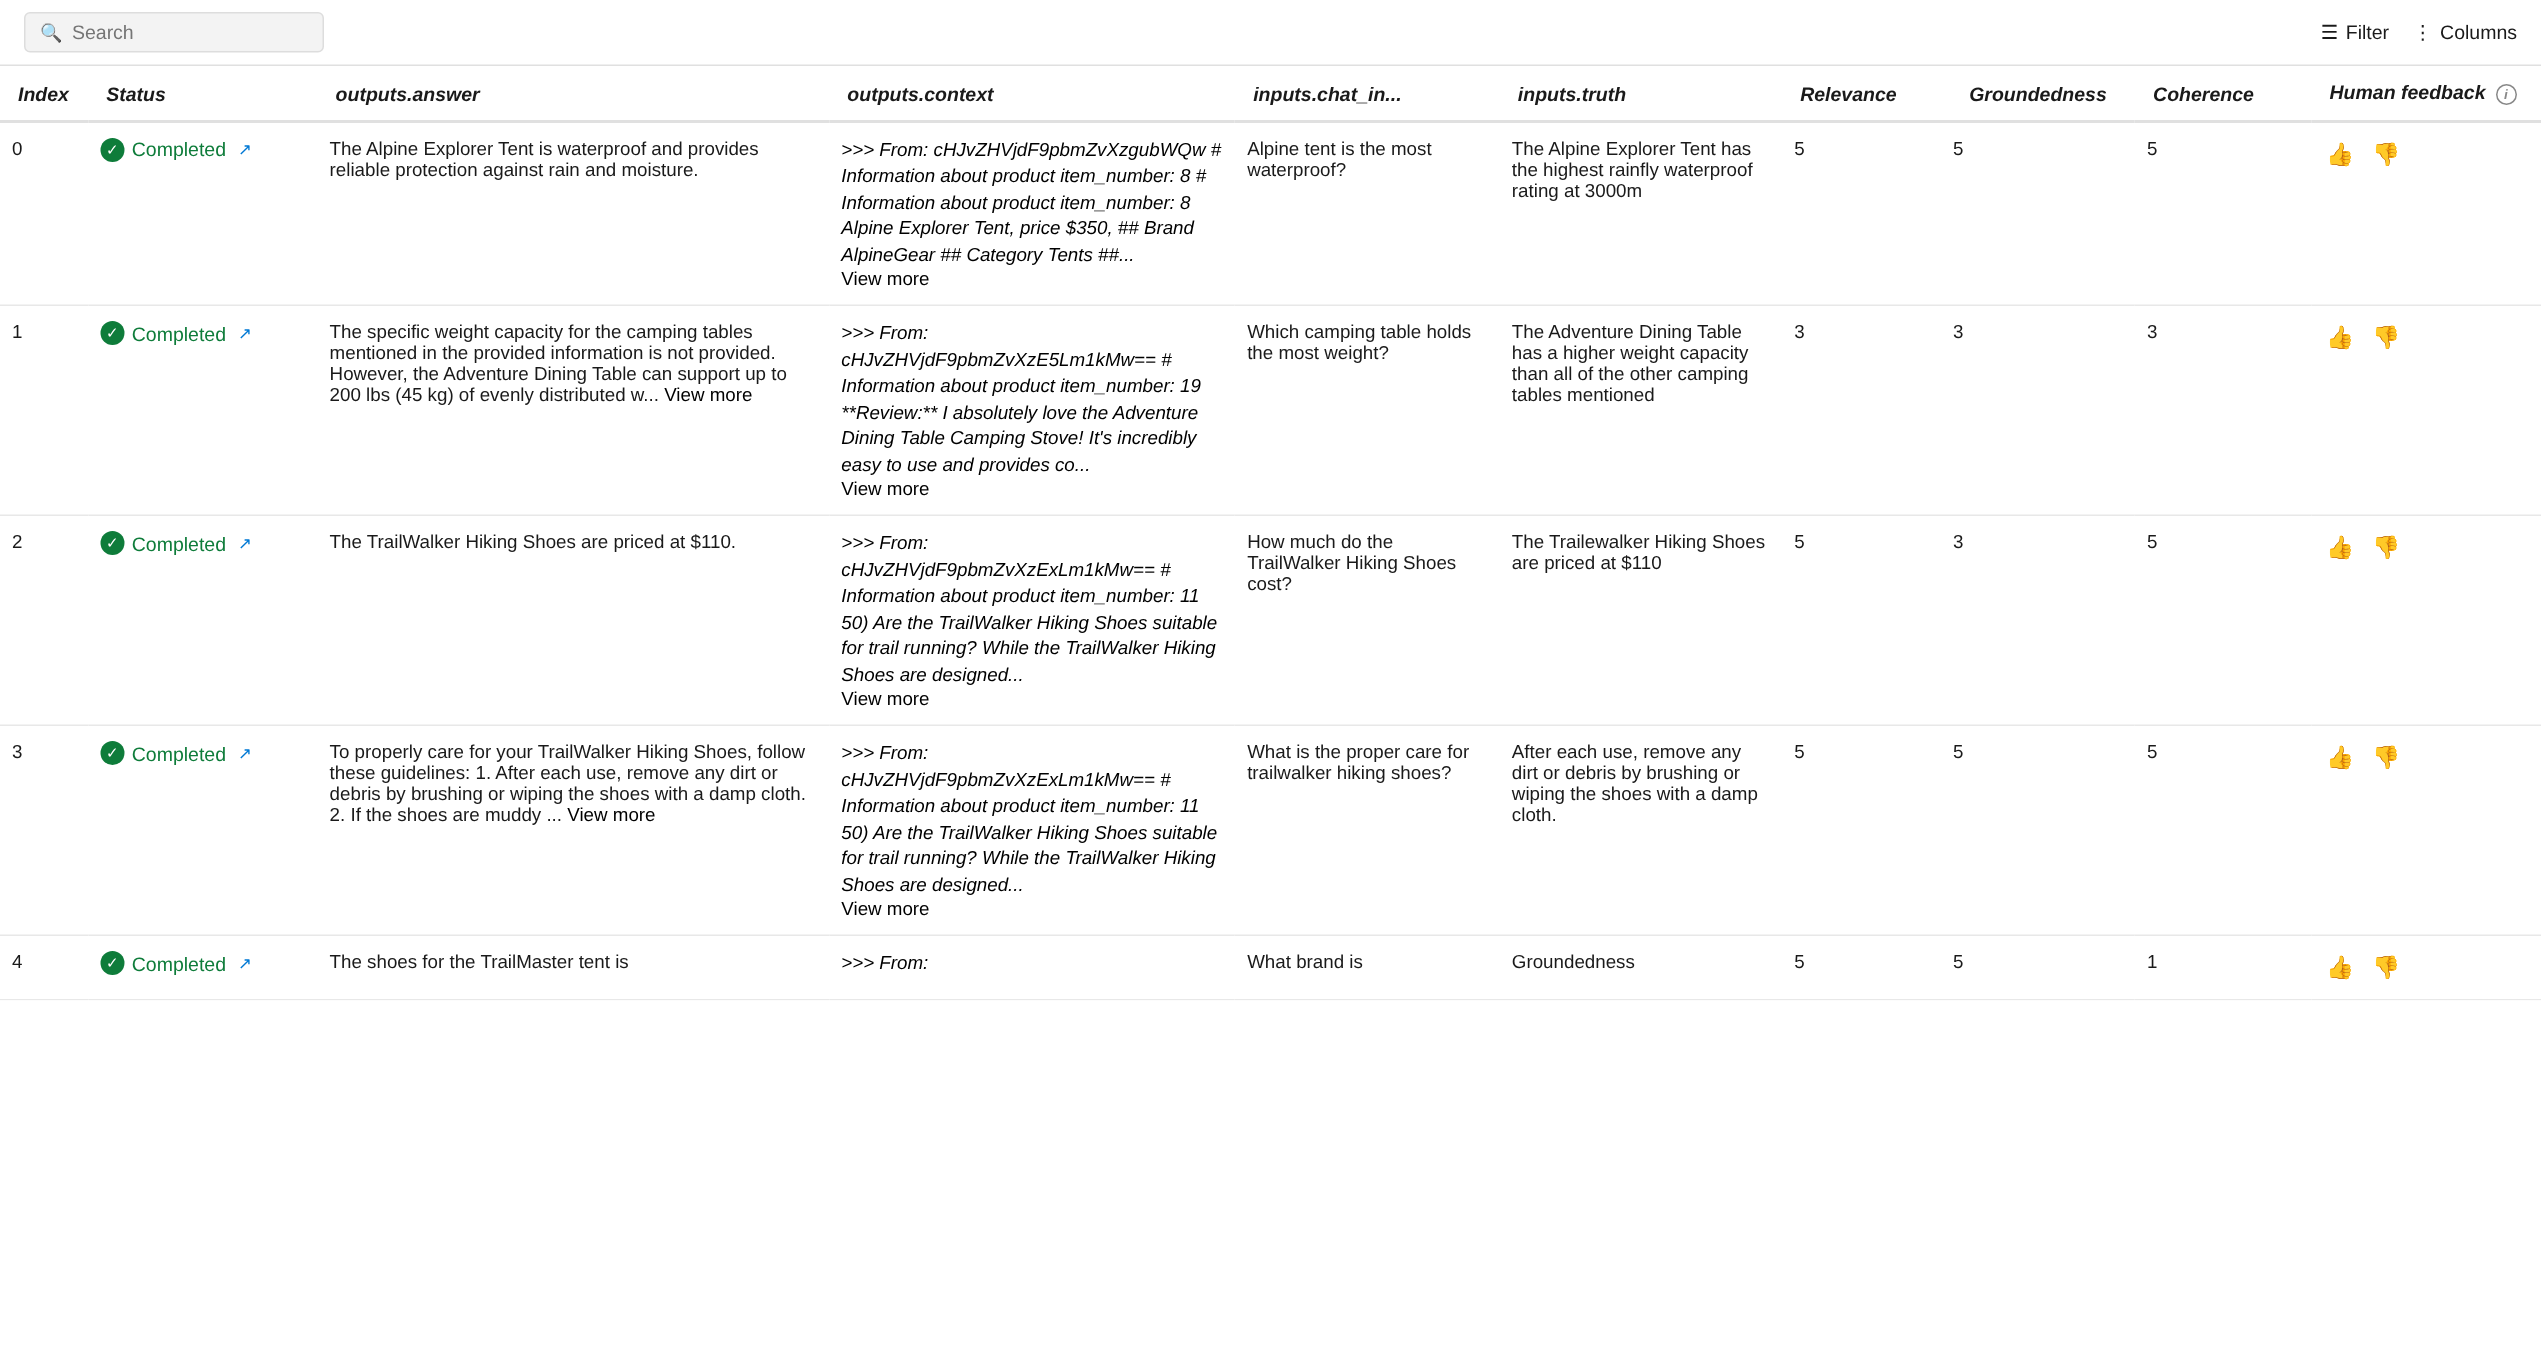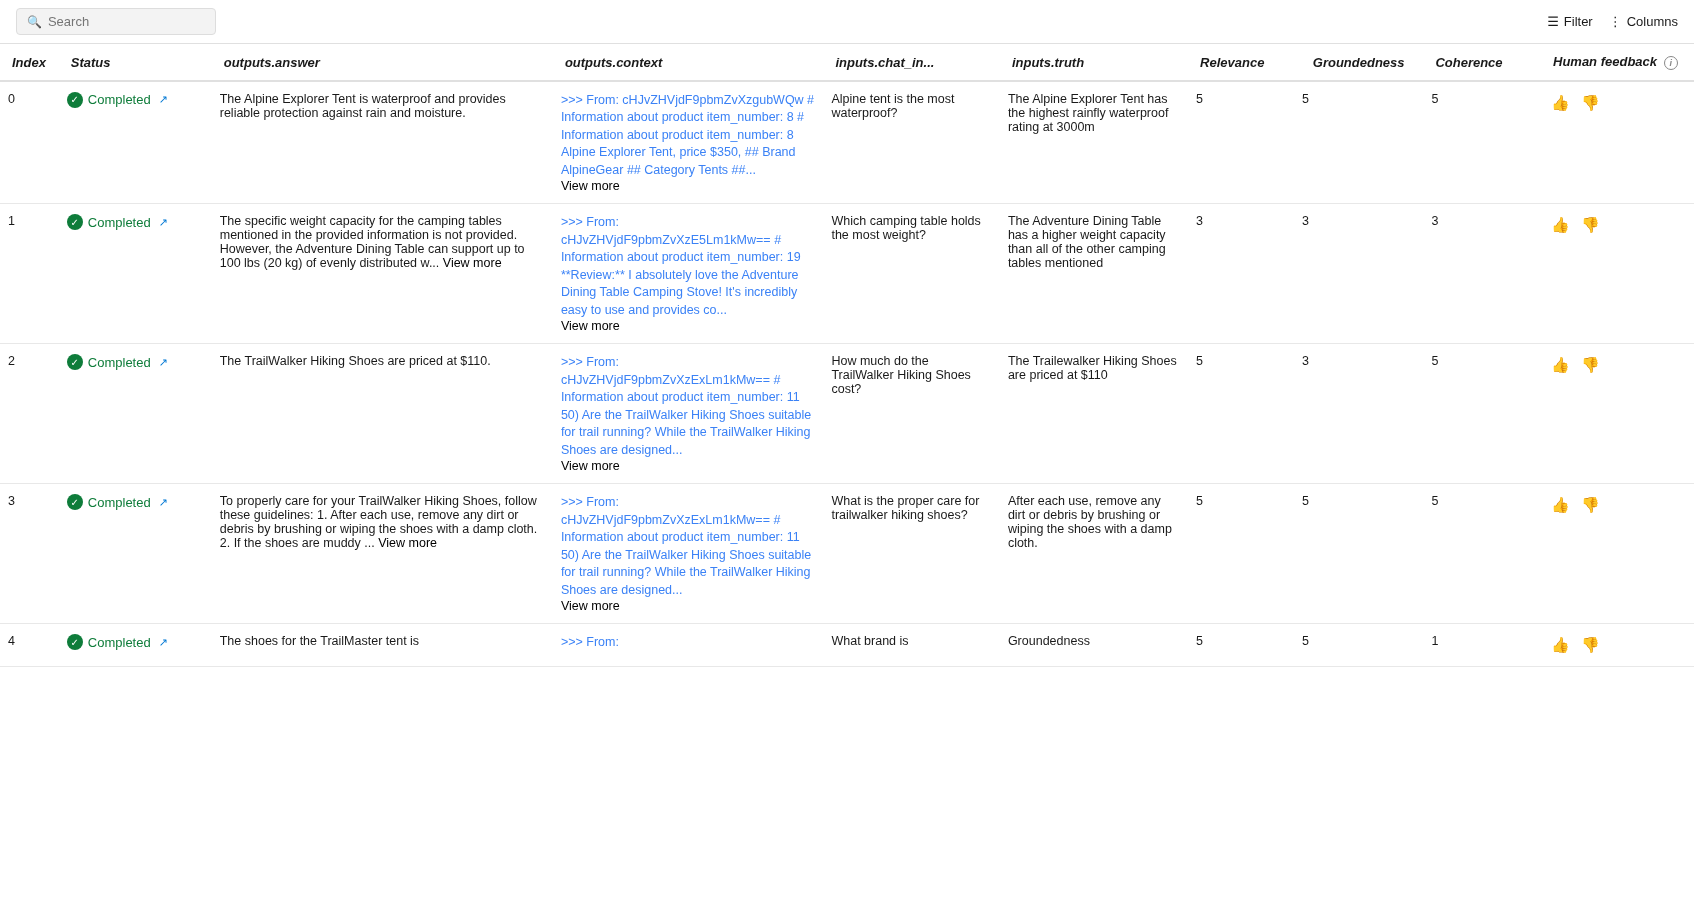--- a/index.html
+++ b/index.html
@@ -157,22 +157,23 @@
       border: 1px solid #888;
       border-radius: 50%;
       font-size: 9px;
       color: #888;
       margin-left: 3px;
       vertical-align: middle;
       cursor: pointer;
     }
 
     .context-text {
-      color: #3b82f6;
+      color: #000000;
       line-height: 1.4;
+      font-style: italic;
     }
   </style>
 </head>
 <body>
 
 <div class="top-bar">
   <div class="search-box">
     <span class="search-icon">🔍</span>
     <input type="text" placeholder="Search" style="">
   </div>
@@ -229,21 +230,21 @@
   </div>
           </td>
         </tr>
         <tr>
           <td>1</td>
           <td><span class="status-badge">
     <span class="status-icon">✓</span>
     <span>Completed</span>
     <span class="external-link">↗</span>
   </span></td>
-          <td><span>The specific weight capacity for the camping tables mentioned in the provided information is not provided. However, the Adventure Dining Table can support up to 100 lbs (20 kg) of evenly distributed w...</span> <a class="view-more">View more</a></td>
+          <td><span>The specific weight capacity for the camping tables mentioned in the provided information is not provided. However, the Adventure Dining Table can support up to 200 lbs (45 kg) of evenly distributed w...</span> <a class="view-more">View more</a></td>
           <td><span class="context-text">&gt;&gt;&gt; From: cHJvZHVjdF9pbmZvXzE5Lm1kMw== # Information about product item_number: 19 **Review:** I absolutely love the Adventure Dining Table Camping Stove! It's incredibly easy to use and provides co...</span><br><a class="view-more">View more</a></td>
           <td>Which camping table holds the most weight?</td>
           <td>The Adventure Dining Table has a higher weight capacity than all of the other camping tables mentioned</td>
           <td>3</td>
           <td>3</td>
           <td>3</td>
           <td>
             <div class="feedback-btns">
     <button class="feedback-btn" title="Thumbs up">👍</button>
     <button class="feedback-btn" title="Thumbs down">👎</button>

